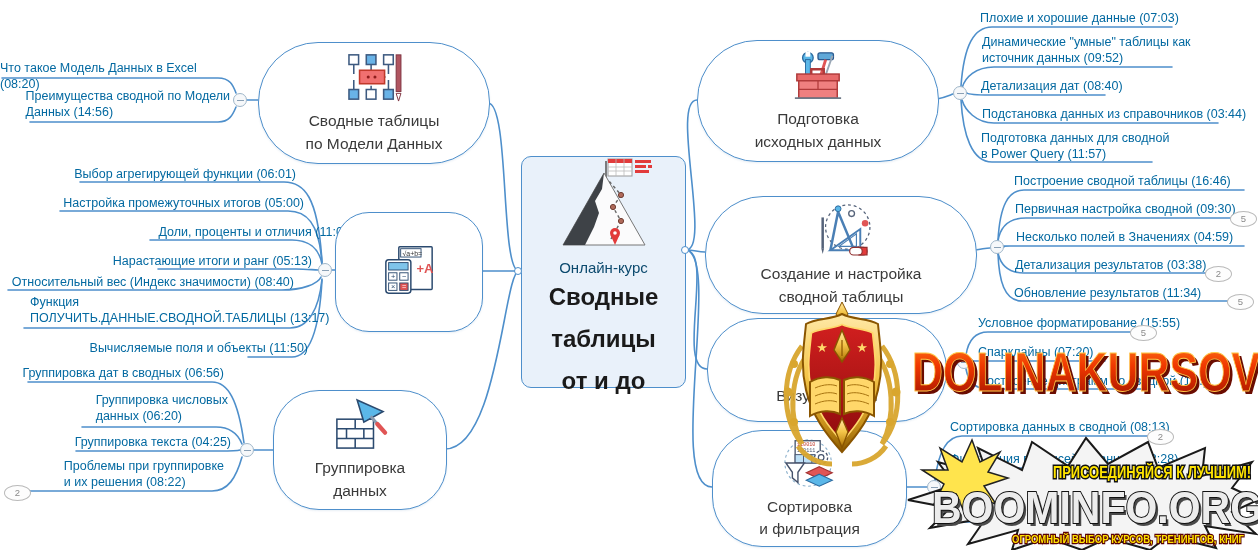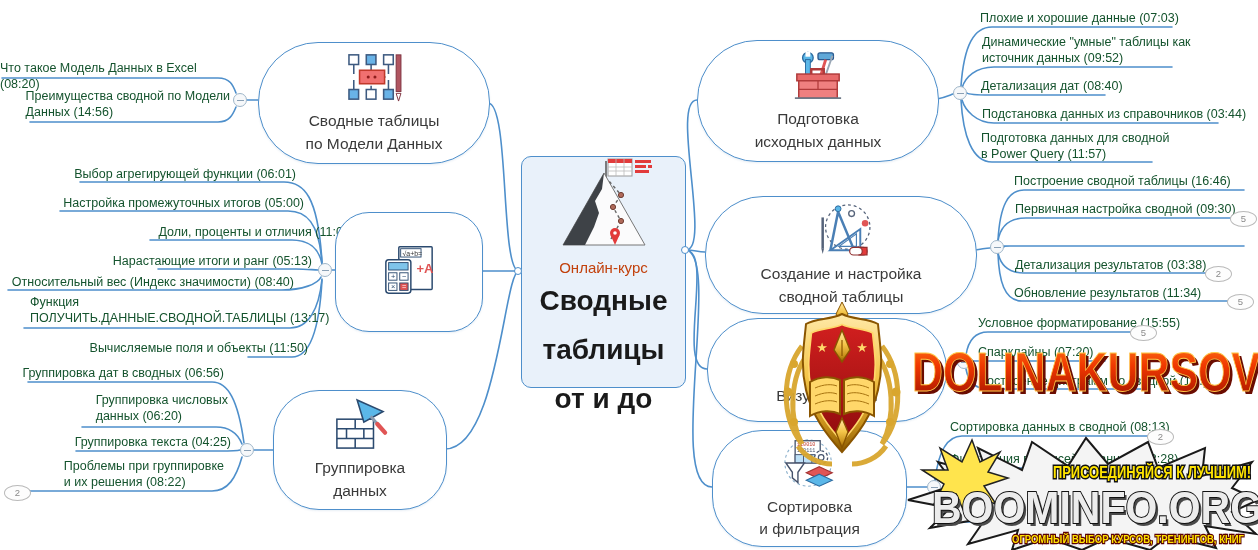--- a/index.html
+++ b/index.html
@@ -1,29 +1,29 @@
 <!DOCTYPE html>
 <html><head>
 <meta charset="utf-8">
 <style>
   html,body{margin:0;padding:0;background:#fff;}
   #stage{position:relative;width:1258px;height:550px;overflow:hidden;background:#fff;
          font-family:"Liberation Sans",sans-serif;}
   #connectors{position:absolute;left:0;top:0;z-index:1;}
-  .leaf{position:absolute;font-size:12.5px;line-height:16px;color:#14532d;
+  .leaf{position:absolute;font-size:12.5px;line-height:16px;color:#0369a1;
         white-space:pre-line;z-index:2;}
   .topic{position:absolute;background:#fff;border:1.6px solid #4e8fcb;display:flex;
          flex-direction:column;align-items:center;justify-content:center;gap:3px;z-index:2;
          box-shadow:0 1px 2px rgba(70,120,170,.12);}
   .tlabel{font-size:15.5px;line-height:1.45;color:#3a3a3a;text-align:center;white-space:pre-line;}
   .center{position:absolute;left:521px;top:156px;width:163px;height:230px;border-radius:10px;
           background:#e9f1fa;border:1.6px solid #4e8fcb;display:flex;flex-direction:column;
           align-items:center;justify-content:flex-start;z-index:2;}
-  .kicker{font-size:15px;color:#c2410c;margin-top:2px;}
-  .ctitle{font-size:28px;font-weight:bold;color:#1a1a1a;line-height:1.75;text-align:center;
+  .kicker{font-size:15px;color:#0c4a6e;margin-top:2px;}
+  .ctitle{font-size:24px;font-weight:bold;color:#1a1a1a;line-height:1.75;text-align:center;
           white-space:pre-line;}
   .badge{position:absolute;width:25px;height:14px;border:1px solid #b9b9b9;border-radius:50%;
          background:#fdfdfd;color:#8a8a8a;font-size:9.5px;line-height:13px;text-align:center;z-index:3;}
   .hub{position:absolute;width:14px;height:14px;border:1px solid #9fb6c9;border-radius:50%;
        background:#f6f8fa;z-index:3;display:flex;align-items:center;justify-content:center;box-sizing:border-box;}
   .minus{width:7px;height:0;border-top:1.6px solid #8aa0b5;}
   .jdot{position:absolute;width:8px;height:8px;border:1.6px solid #4e8fcb;border-radius:50%;
         background:#fff;z-index:3;box-sizing:border-box;}
   #watermarks{position:absolute;left:0;top:0;z-index:10;pointer-events:none;}
 </style>
@@ -113,20 +113,21 @@
   <div class="leaf" style="left:980px;top:10px">Плохие и хорошие данные (07:03)</div>
   <div class="leaf" style="left:982px;top:34px">Динамические "умные" таблицы как
 источник данных (09:52)</div>
   <div class="leaf" style="left:981px;top:78px">Детализация дат (08:40)</div>
   <div class="leaf" style="left:982px;top:106px">Подстановка данных из справочников (03:44)</div>
   <div class="leaf" style="left:981px;top:130px">Подготовка данных для сводной
 в Power Query (11:57)</div>
 
   <div class="leaf" style="left:1014px;top:173px">Построение сводной таблицы (16:46)</div>
   <div class="leaf" style="left:1015px;top:201px">Первичная настройка сводной (09:30)</div>
+  <div class="leaf" style="left:1016px;top:229px">Несколько полей в Значениях (04:59)</div>
   <div class="leaf" style="left:1015px;top:257px">Детализация результатов (03:38)</div>
   <div class="leaf" style="left:1014px;top:285px">Обновление результатов (11:34)</div>
 
   <div class="leaf" style="left:978px;top:315px">Условное форматирование (15:55)</div>
   <div class="leaf" style="left:978px;top:344px">Спарклайны (07:20)</div>
   <div class="leaf" style="left:978px;top:373px">Построение диаграмм по сводной (1…)</div>
 
   <div class="leaf" style="left:950px;top:419px">Сортировка данных в сводной (08:13)</div>
   <div class="leaf" style="left:950px;top:451px">Фильтрация подписей и данных (08:28)</div>
 

